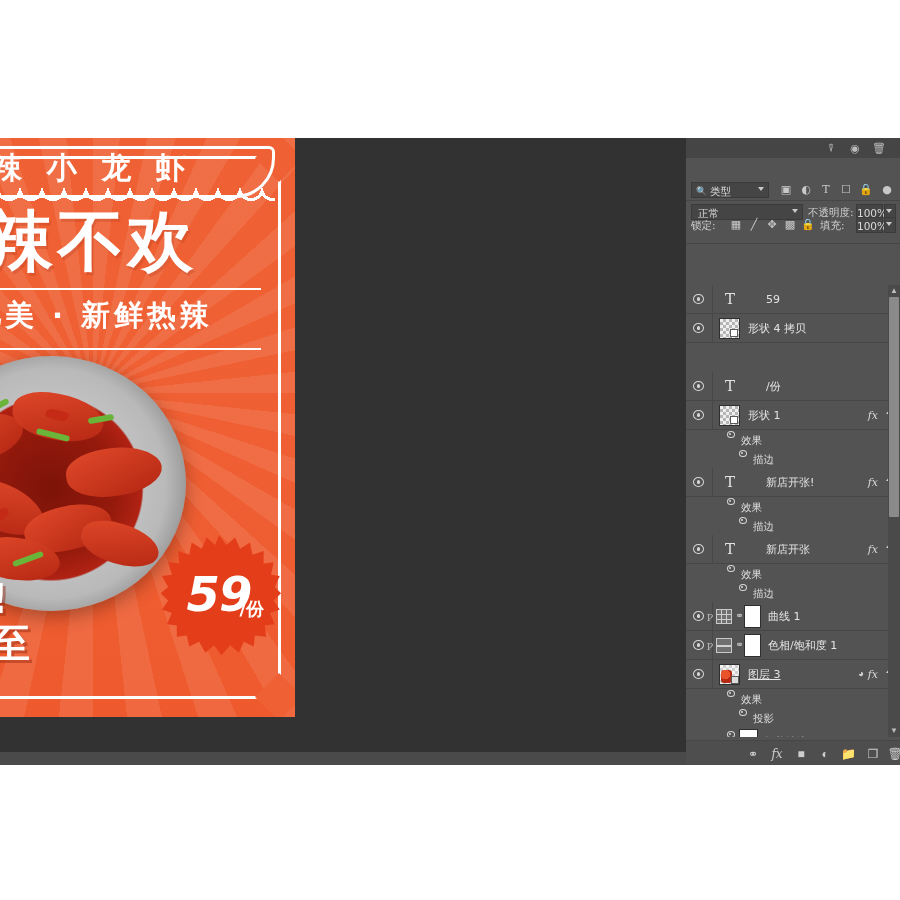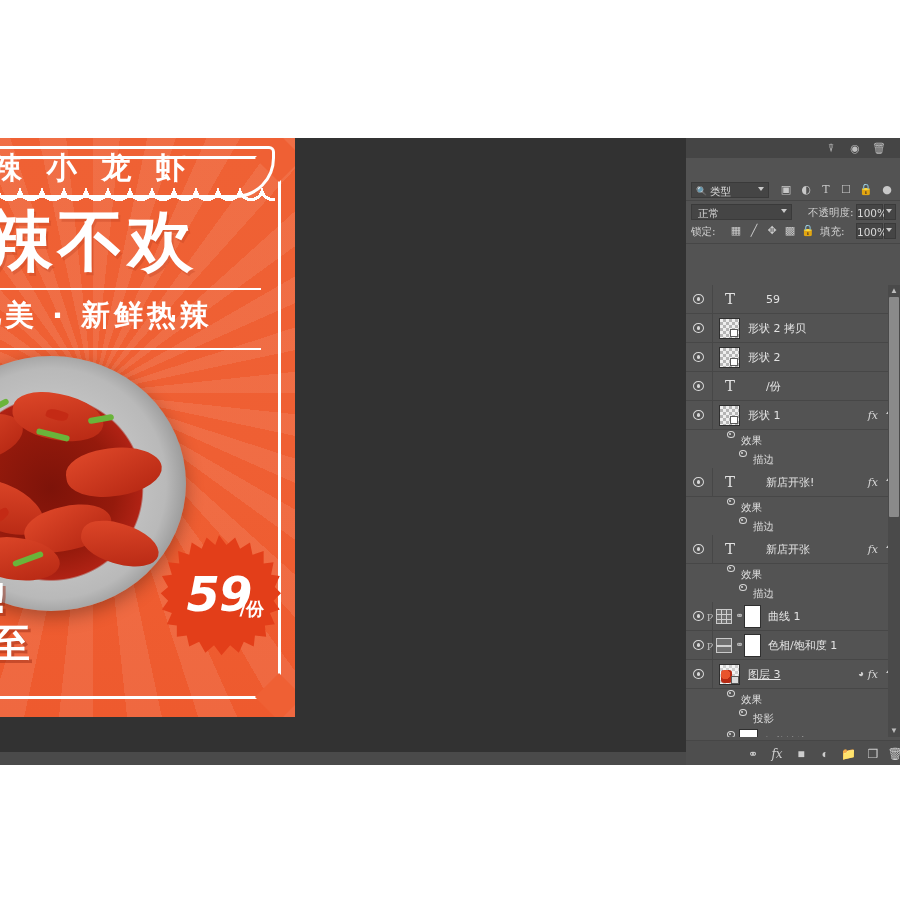--- a/index.html
+++ b/index.html
@@ -86,21 +86,21 @@
     color:#dcdcdc;font-size:11px;line-height:22px;
     font-family:"DejaVu Sans","Liberation Sans",sans-serif;}
   .tab-menu{position:absolute;right:5px;top:7px;width:9px;height:8px;background:#8c8c8c;}
 
   .panel-body{position:absolute;left:0;top:42px;width:214px;height:585px;background:#535353;}
 
   .rowbar{position:absolute;left:0;width:214px;height:20px;color:#d2d2d2;font-size:10.5px;
     font-family:"DejaVu Sans","Liberation Sans",sans-serif;}
   .rowbar.filter{top:0;}
   .rowbar.blend{top:22px;}
-  .rowbar.lock{top:41px;}
+  .rowbar.lock{top:35px;}
 
   .ctl{position:absolute;background:#454545;border:1px solid #3a3a3a;color:#d8d8d8;
     height:16px;line-height:16px;font-size:10.5px;box-sizing:border-box;}
   .ctl.combo{padding-left:6px;}
   .ctl .caret{position:absolute;right:4px;top:4px;width:0;height:0;
     border-left:3.5px solid transparent;border-right:3.5px solid transparent;border-top:4px solid #c9c9c9;}
   .lbl{position:absolute;color:#d0d0d0;font-size:10.5px;line-height:16px;}
   .iconbtn{position:absolute;color:#c8c8c8;font-size:11px;line-height:16px;text-align:center;width:16px;height:16px;}
 
   .divline{position:absolute;left:0;width:214px;height:1px;background:#464646;}
@@ -249,21 +249,21 @@
         <div class="iconbtn" style="left:112px;top:2px;">◐</div>
         <div class="iconbtn" style="left:132px;top:2px;font-family:'DejaVu Serif',serif;">T</div>
         <div class="iconbtn" style="left:152px;top:2px;">☐</div>
         <div class="iconbtn" style="left:172px;top:2px;">🔒</div>
         <div class="iconbtn" style="left:193px;top:2px;">●</div>
       </div>
 
       <div class="divline" style="top:20px;"></div>
 
       <div class="rowbar blend">
-        <div class="ctl combo" style="left:5px;top:2px;width:101px;">
+        <div class="ctl combo" style="left:5px;top:2px;width:112px;">
           <span>正常</span>
           <span class="caret"></span>
         </div>
         <div class="lbl" style="left:122px;top:2px;">不透明度:</div>
         <div class="ctl" style="left:170px;top:2px;width:27px;text-align:center;">100%</div>
         <div class="ctl" style="left:198px;top:2px;width:12px;">
             <span class="caret" style="right:3px;"></span>
           </div>
       </div>
 
@@ -297,34 +297,23 @@
 
         <div class="lrow main" style="top:29px;">
           <div class="eye">
               <div class="ball"></div>
               <div class="pup"></div>
             </div>
           <div class="vsep"></div>
           <div class="thumb">
               <div class="vecmark"></div>
             </div>
-          <div class="lname main">形状 2 拷贝</div>
-        </div>
-
-        <div class="lrow main" style="top:58px;">
-          <div class="eye">
-              <div class="ball"></div>
-              <div class="pup"></div>
-            </div>
-          <div class="vsep"></div>
-          <div class="thumb">
-              <div class="vecmark"></div>
-            </div>
-          <div class="lname main">形状 2</div>
-        </div>
+          <div class="lname main">形状 4 拷贝</div>
+        </div>
+
 
         <div class="lrow main" style="top:87px;">
           <div class="eye">
               <div class="ball"></div>
               <div class="pup"></div>
             </div>
           <div class="vsep"></div>
           <div class="tType">T</div>
           <div class="lname named">/份</div>
         </div>

